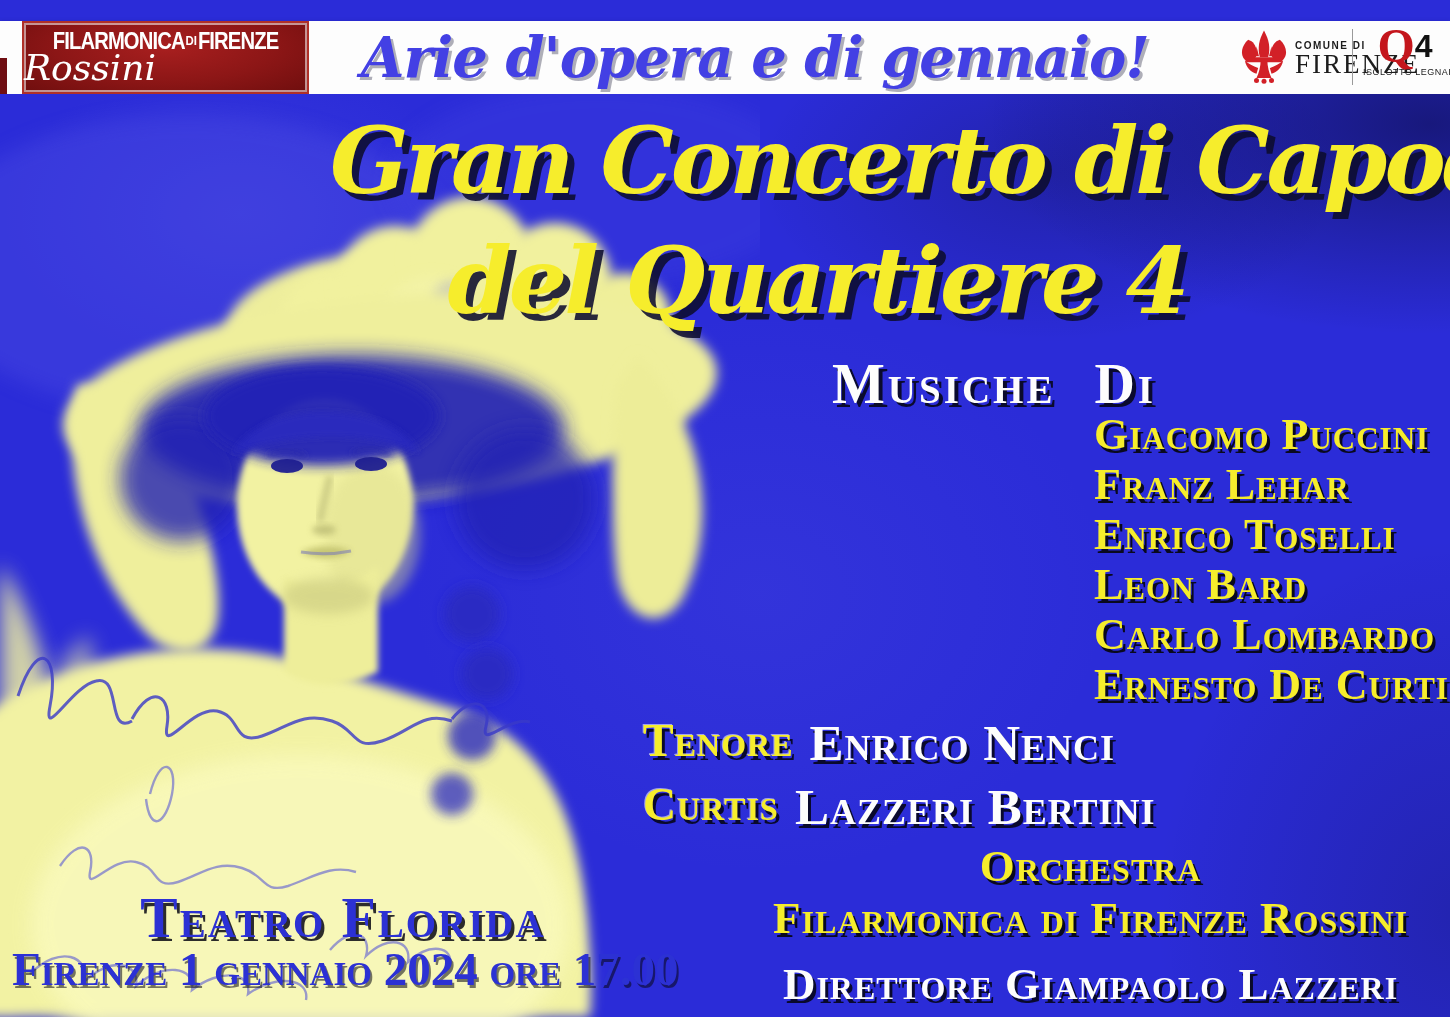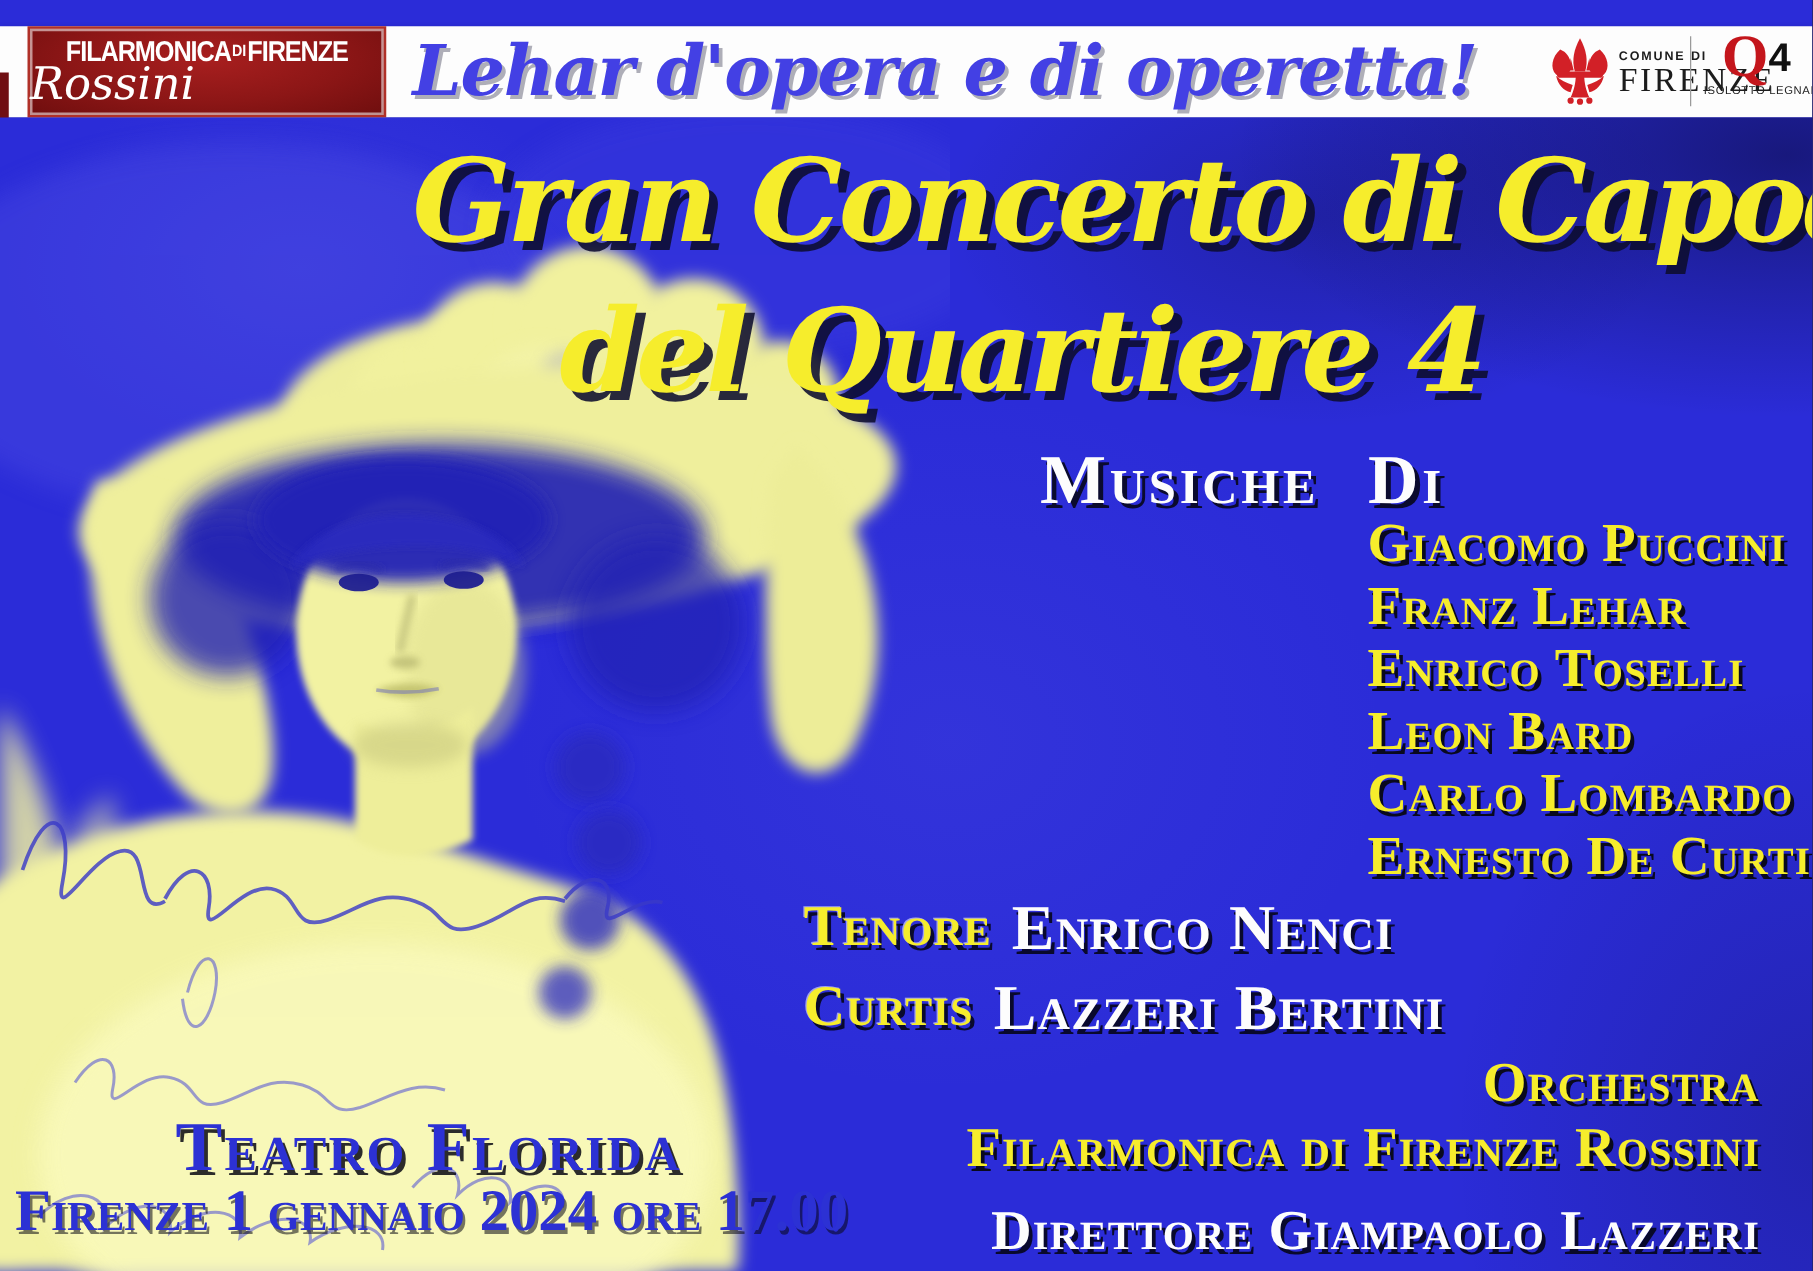--- a/index.html
+++ b/index.html
@@ -66,21 +66,21 @@
     white-space:nowrap;text-shadow:3px 4px 0 rgba(5,5,10,.9);}
 
   .performer{position:absolute;left:643px;display:flex;align-items:flex-start;white-space:nowrap;}
   .perf-tenore{top:620px;}
   .perf-soprano{top:684px;}
   .perf-role{font-size:46px;font-weight:bold;color:#f6ed2c;letter-spacing:1px;
     text-shadow:-1px -1px 0 rgba(255,255,255,.55), 3px 4px 0 rgba(5,5,20,.88);}
   .perf-name{font-size:51px;font-weight:bold;color:#fdfdfd;margin-left:16px;letter-spacing:1px;
     text-shadow:3px 4px 0 rgba(5,5,20,.88);}
 
-  .orch-block{position:absolute;right:42px;top:746px;text-align:right;white-space:nowrap;}
+  .orch-block{position:absolute;right:42px;top:746px;text-align:center;white-space:nowrap;}
   .orch-line{font-size:45px;line-height:52px;font-weight:bold;color:#f6ed2c;letter-spacing:1px;
     text-shadow:3px 4px 0 rgba(5,5,10,.9);}
   .orch-director{font-size:45px;line-height:52px;font-weight:bold;color:#fdfdfd;letter-spacing:1px;
     margin-top:14px;text-shadow:3px 4px 0 rgba(5,5,20,.88);}
 
   .venue-name{position:absolute;left:138px;top:792px;width:410px;text-align:center;
     font-size:56px;font-weight:bold;color:#2c31d4;letter-spacing:2px;white-space:nowrap;
     text-shadow:3px 4px 0 rgba(8,8,18,.85);}
   .venue-date{position:absolute;left:12px;top:848px;width:645px;text-align:center;
     font-size:47px;font-weight:bold;color:#2c31d4;letter-spacing:0px;white-space:nowrap;
@@ -97,21 +97,21 @@
 
     <div class="logo-box">
       <div class="logo-row">
         <span class="logo-main">FILARMONICA</span>
         <span class="logo-di">DI</span>
         <span class="logo-main">FIRENZE</span>
       </div>
       <div class="logo-script">Rossini</div>
     </div>
 
-    <div class="subtitle">Lehar d'opera e di operetta!</div>
+    <div class="subtitle">Arie d'opera e di gennaio!</div>
 
     <div class="comune">
       <svg width="50" height="58" viewBox="0 0 60 68">
         <g fill="#d22027">
           <path d="M30 1 C24 12 22 22 25 33 L35 33 C38 22 36 12 30 1 Z"></path>
           <path d="M26 36 C26 44 24 52 21 58 L39 58 C36 52 34 44 34 36 Z"></path>
           <path d="M11 12 C3 19 1 30 7 36 C12 40 19 37 21 31 C23 25 19 17 15 14 Z"></path>
           <path d="M49 12 C57 19 59 30 53 36 C48 40 41 37 39 31 C37 25 41 17 45 14 Z"></path>
           <path d="M7 37 C9 46 14 51 21 53 L23 46 C17 44 11 41 7 37 Z"></path>
           <path d="M53 37 C51 46 46 51 39 53 L37 46 C43 44 49 41 53 37 Z"></path>

